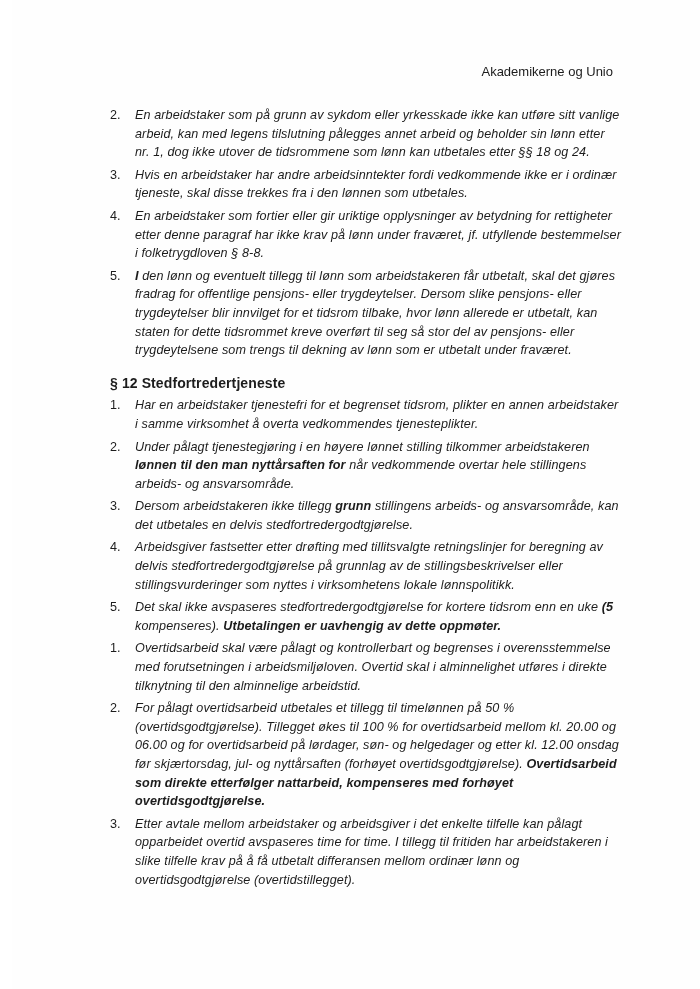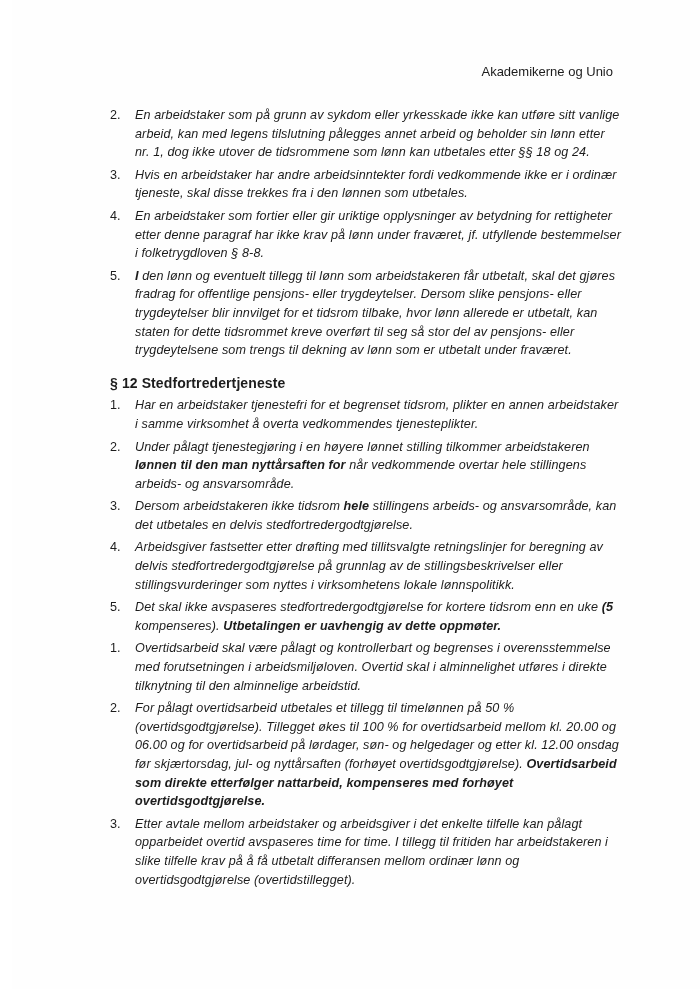--- a/index.html
+++ b/index.html
@@ -90,21 +90,21 @@
       <div class="item">
         <div class="num">1.</div>
         <div class="txt"><span>Har en arbeidstaker tjenestefri for et begrenset tidsrom, plikter en annen arbeidstaker i samme virksomhet å overta vedkommendes tjenesteplikter.</span></div>
       </div>
       <div class="item">
         <div class="num">2.</div>
         <div class="txt"><span>Under pålagt tjenestegjøring i en høyere lønnet stilling tilkommer arbeidstakeren </span><span class="b">lønnen til den man nyttårsaften for</span><span> når vedkommende overtar hele stillingens arbeids- og ansvarsområde.</span></div>
       </div>
       <div class="item">
         <div class="num">3.</div>
-        <div class="txt"><span>Dersom arbeidstakeren ikke tidsrom </span><span class="b">hele</span><span> stillingens arbeids- og ansvarsområde, kan det utbetales en delvis stedfortredergodtgjørelse.</span></div>
+        <div class="txt"><span>Dersom arbeidstakeren ikke tillegg </span><span class="b">grunn</span><span> stillingens arbeids- og ansvarsområde, kan det utbetales en delvis stedfortredergodtgjørelse.</span></div>
       </div>
       <div class="item">
         <div class="num">4.</div>
         <div class="txt"><span>Arbeidsgiver fastsetter etter drøfting med tillitsvalgte retningslinjer for beregning av delvis stedfortredergodtgjørelse på grunnlag av de stillingsbeskrivelser eller stillingsvurderinger som nyttes i virksomhetens lokale lønnspolitikk.</span></div>
       </div>
       <div class="item">
         <div class="num">5.</div>
         <div class="txt"><span>Det skal ikke avspaseres stedfortredergodtgjørelse for kortere tidsrom enn en uke </span><span class="b">(5</span><span> kompenseres). </span><span class="b">Utbetalingen er uavhengig av dette oppmøter.</span></div>
       </div>
       <div class="item">

